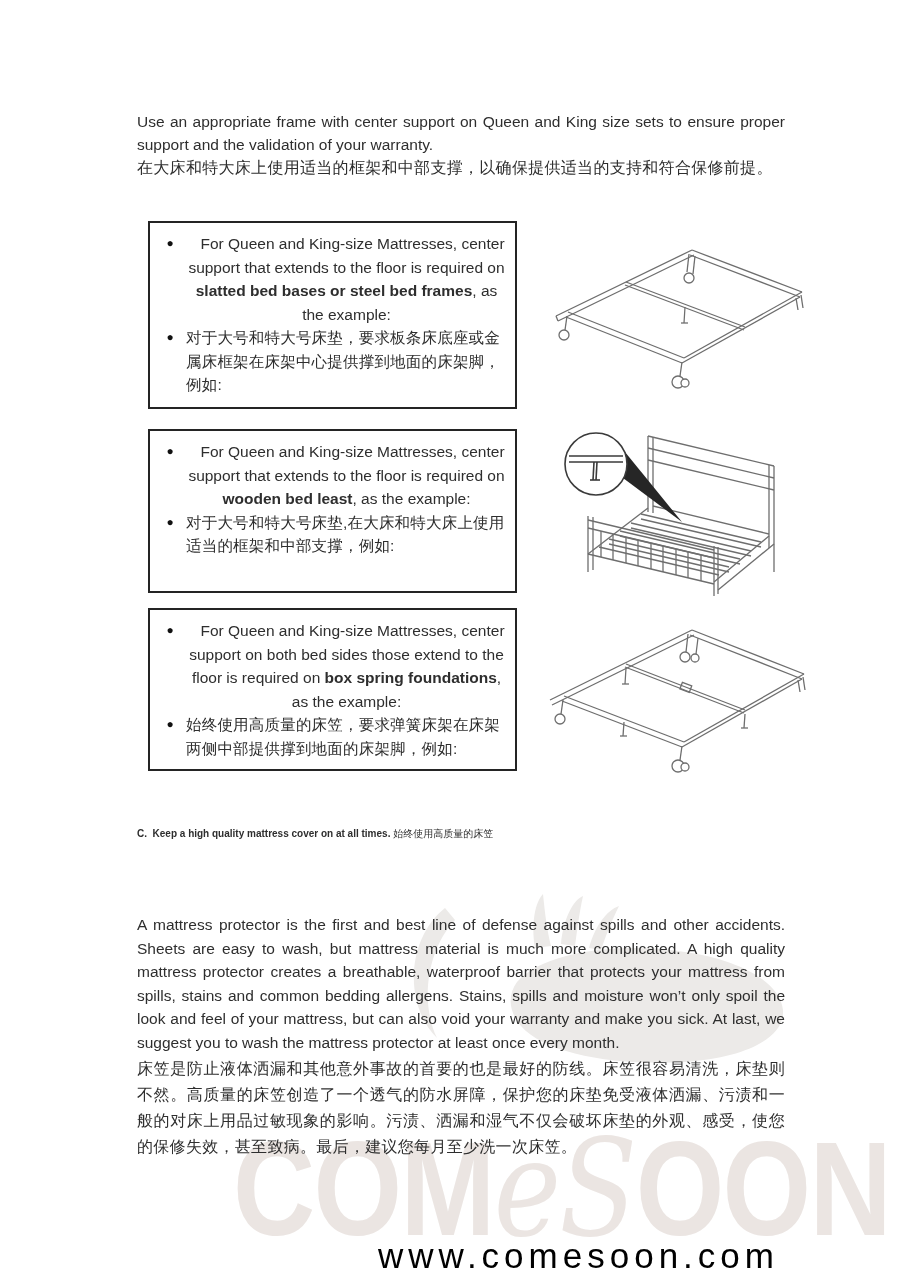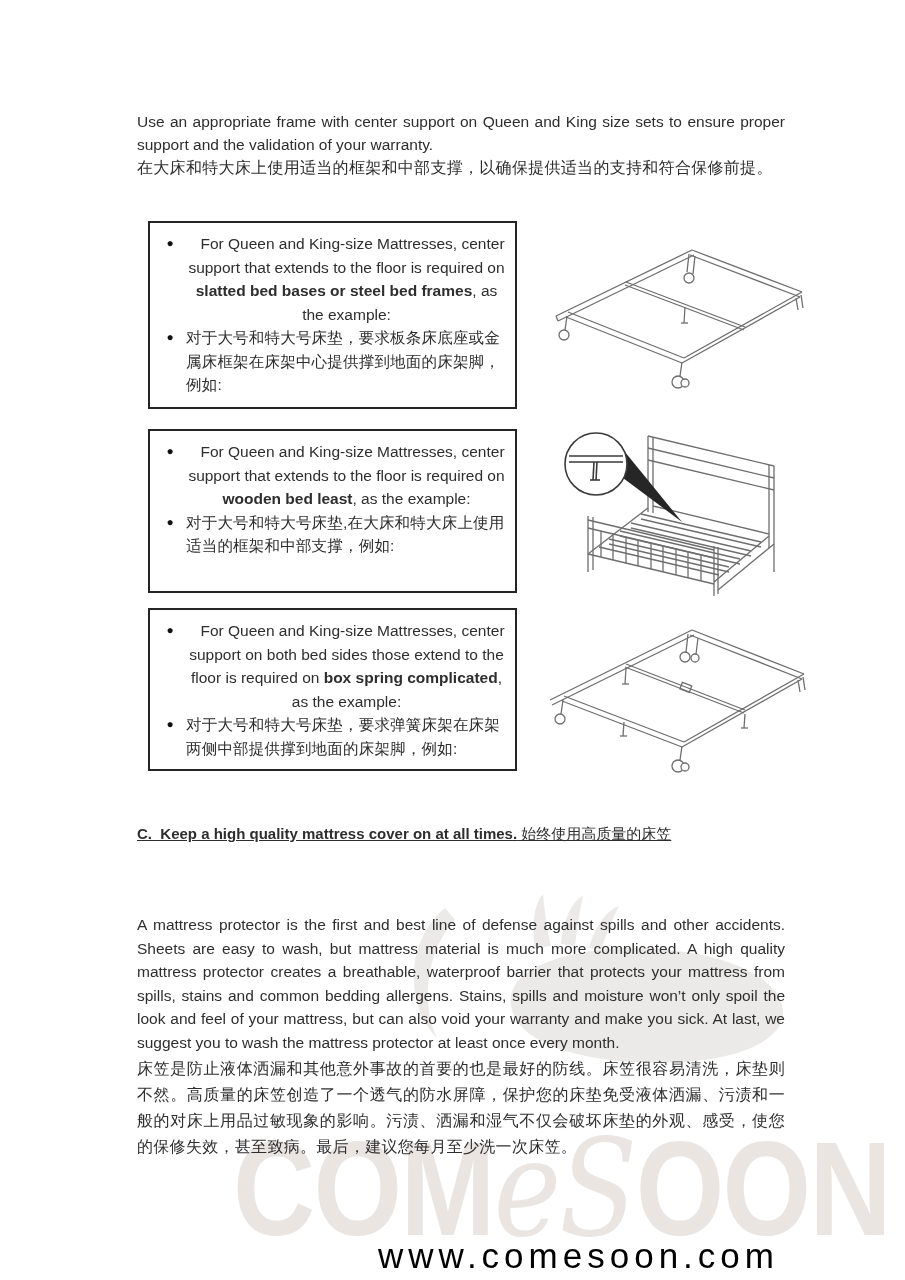--- a/index.html
+++ b/index.html
@@ -30,21 +30,21 @@
   .litext.en { text-indent:12px;text-align:center; }
   .litext.zh { font-size:15.5px; letter-spacing:0.2px; }
   .b { font-weight:700; }
 
   .ill { position:absolute; z-index:2; }
   .ill svg { display:block; width:100%; height:100%; }
   .ill1 { left:552px; top:230px; width:264px; height:164px; }
   .ill2 { left:552px; top:420px; width:252px; height:176px; }
   .ill3 { left:546px; top:612px; width:274px; height:164px; }
 
-  .heading { position:absolute; left:137px; top:822px; width:680px; font-size:15px; line-height:23px; z-index:2;text-decoration:underline; }
+  .heading { position:absolute; left:137px; top:822px; width:680px; font-size:10px; line-height:23px; z-index:2; }
 
   .bodytext { position:absolute; left:137px; top:913px; width:648px; z-index:2; }
   .bodytext .en { font-size:15.5px; line-height:23.5px; text-align:justify; }
   .bodytext .zh { font-size:16px; line-height:26px; text-align:justify; letter-spacing:0.3px; margin-top:2px; }
 
   .wm-deer { position:absolute; left:385px; top:886px; width:415px; height:195px; z-index:1; }
 
   .wm-big {
     position:absolute; left:233px; top:1122px; z-index:1;
     font-size:134px; font-weight:700; line-height:1;
@@ -188,25 +188,25 @@
         <line x1="42" y1="42" x2="41" y2="60"></line>
           <line x1="45" y1="42" x2="44" y2="60"></line>
         <path d="M38,60 h10"></path>
       </g>
     </svg>
   </div>
 
   <div class="box box3">
     <div class="li">
       <span class="bullet">●</span>
-      <div class="litext en"><span>For Queen and King-size Mattresses, center support on both bed sides those extend to the floor is required on </span><span class="b">box spring complicated</span><span>, as the example:</span></div>
-    </div>
-    <div class="li">
-      <span class="bullet">●</span>
-      <div class="litext zh">对于大号和特大号床垫，要求弹簧床架在床架两侧中部提供撑到地面的床架脚，例如:</div>
+      <div class="litext en"><span>For Queen and King-size Mattresses, center support on both bed sides those extend to the floor is required on </span><span class="b">box spring foundations</span><span>, as the example:</span></div>
+    </div>
+    <div class="li">
+      <span class="bullet">●</span>
+      <div class="litext zh">始终使用高质量的床笠，要求弹簧床架在床架两侧中部提供撑到地面的床架脚，例如:</div>
     </div>
   </div>
 
   <div class="ill ill3">
     <svg viewBox="0 0 274 164">
       <g class="drawing-stroke">
         <line x1="4" y1="88" x2="146" y2="18"></line>
           <line x1="6" y1="93" x2="148" y2="23"></line>
         <line x1="146" y1="18" x2="258" y2="62"></line>
           <line x1="144" y1="23" x2="256" y2="67"></line>

